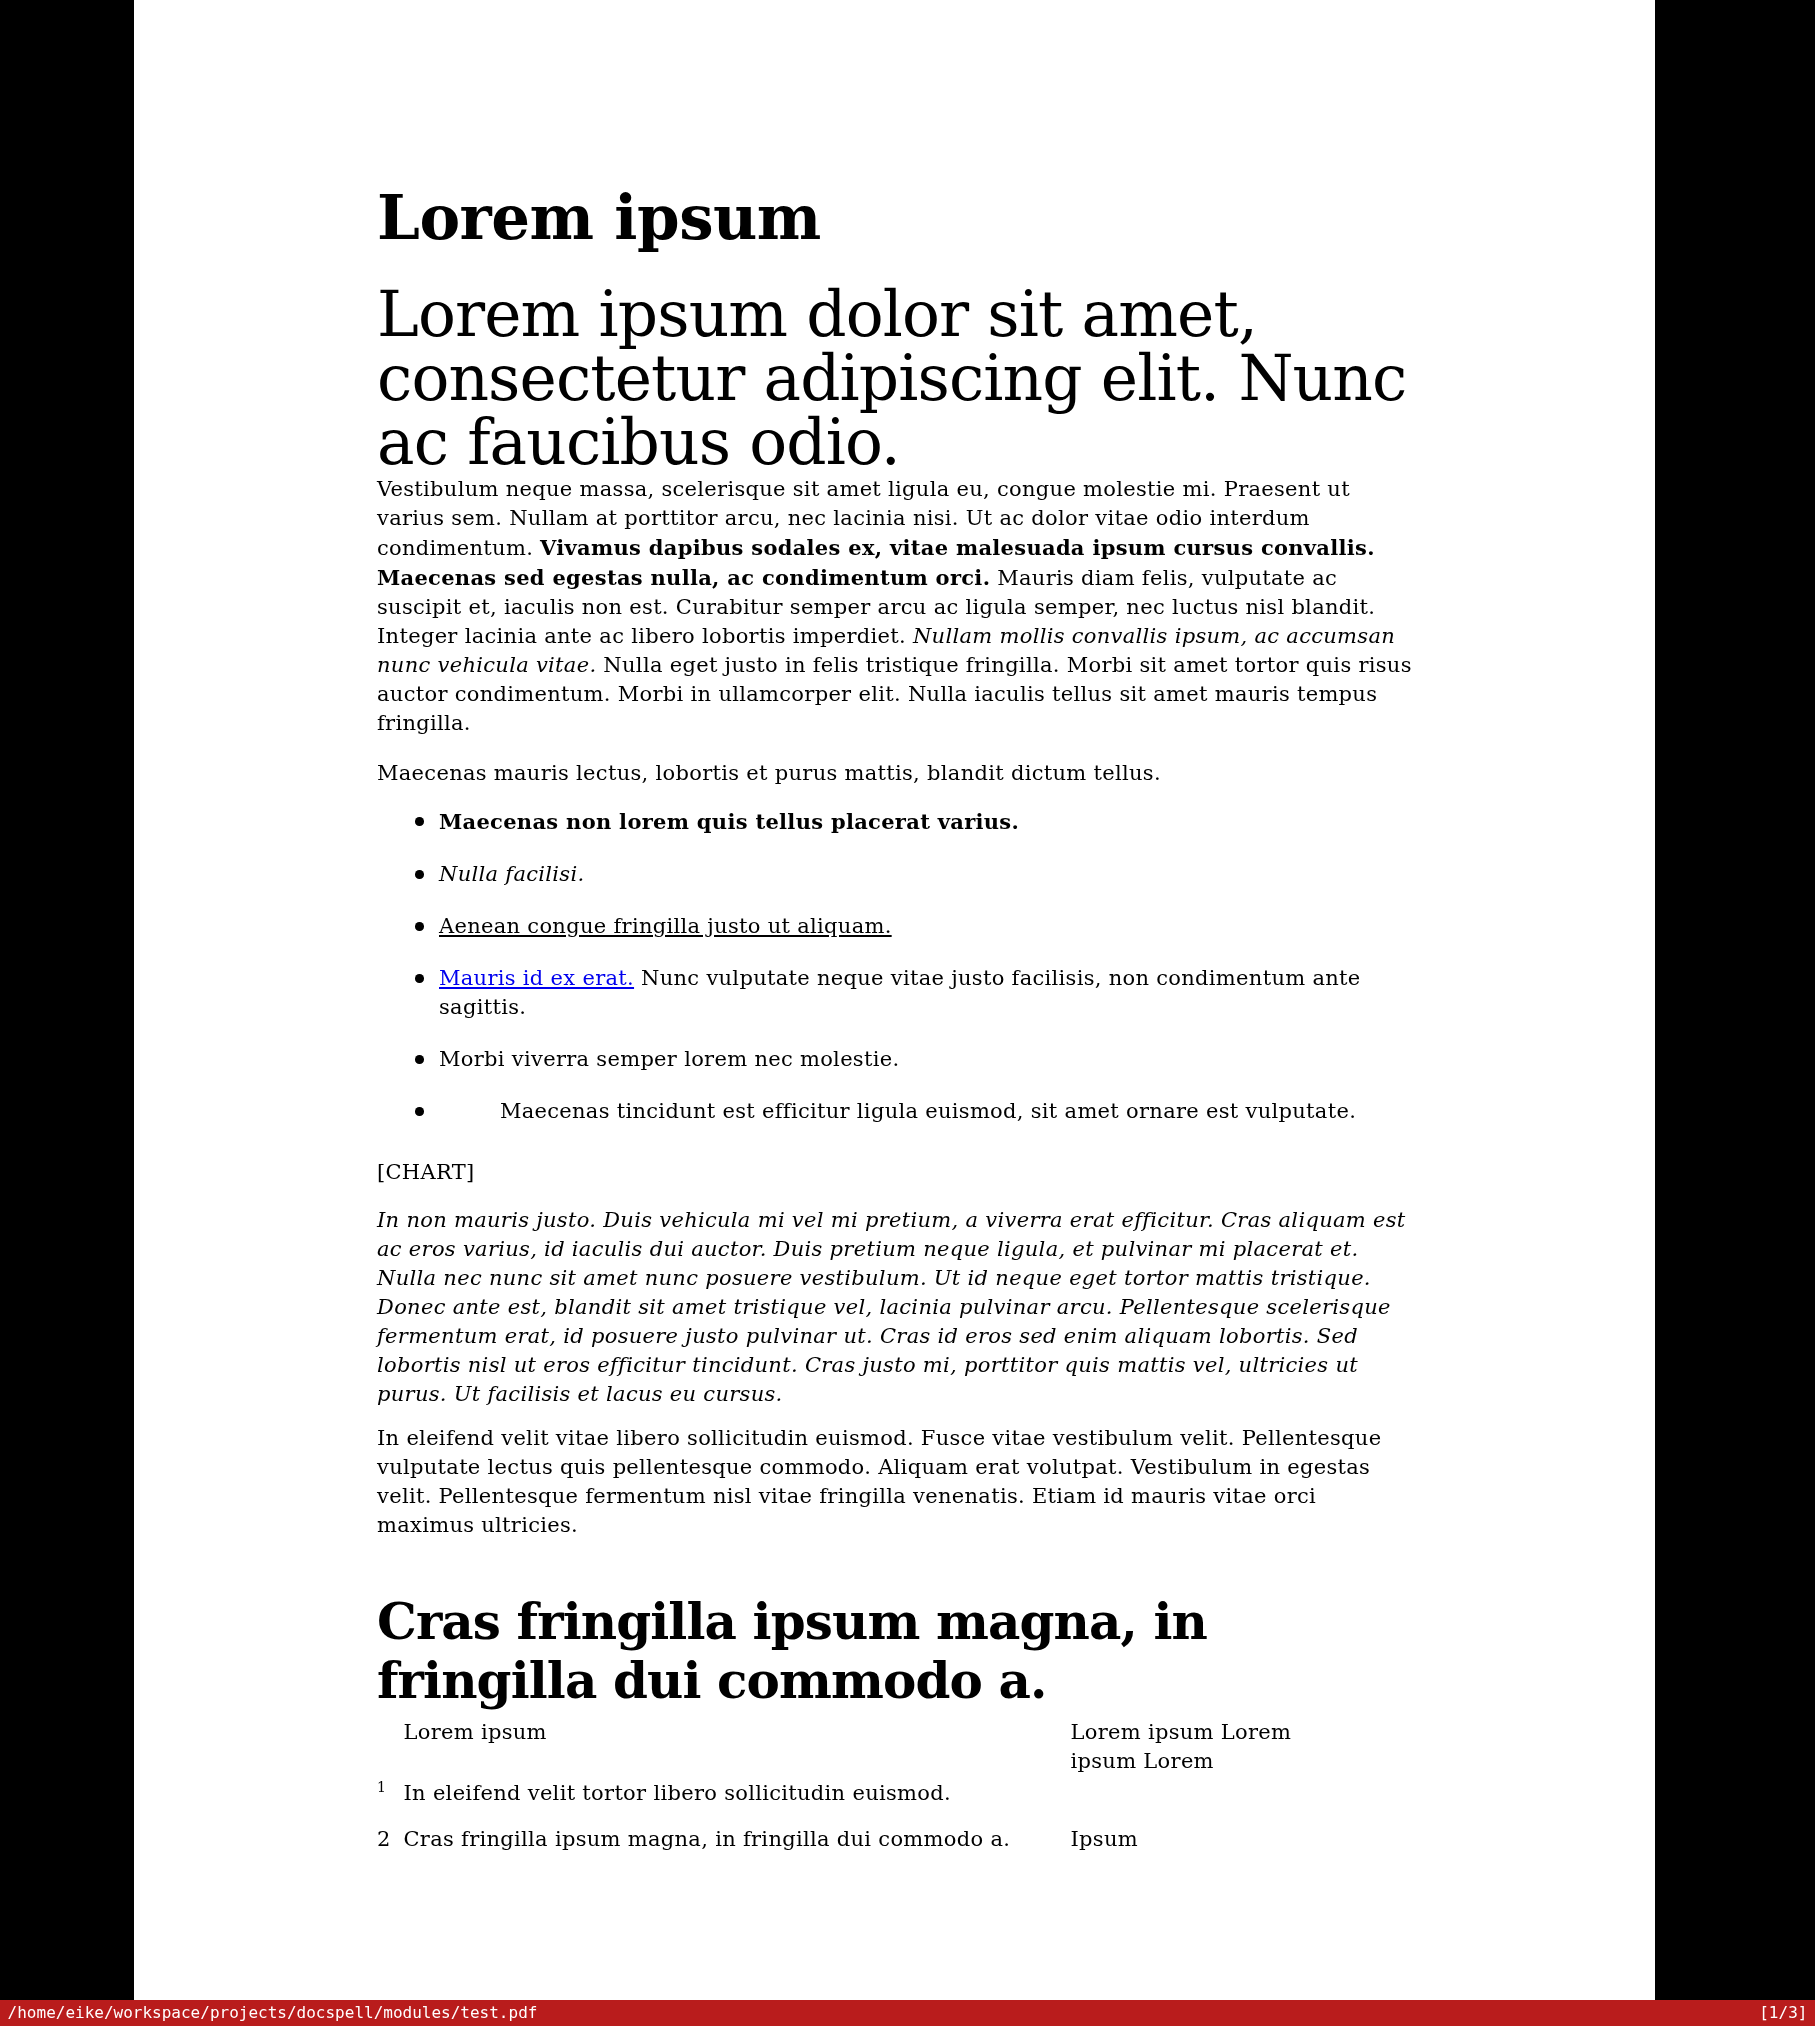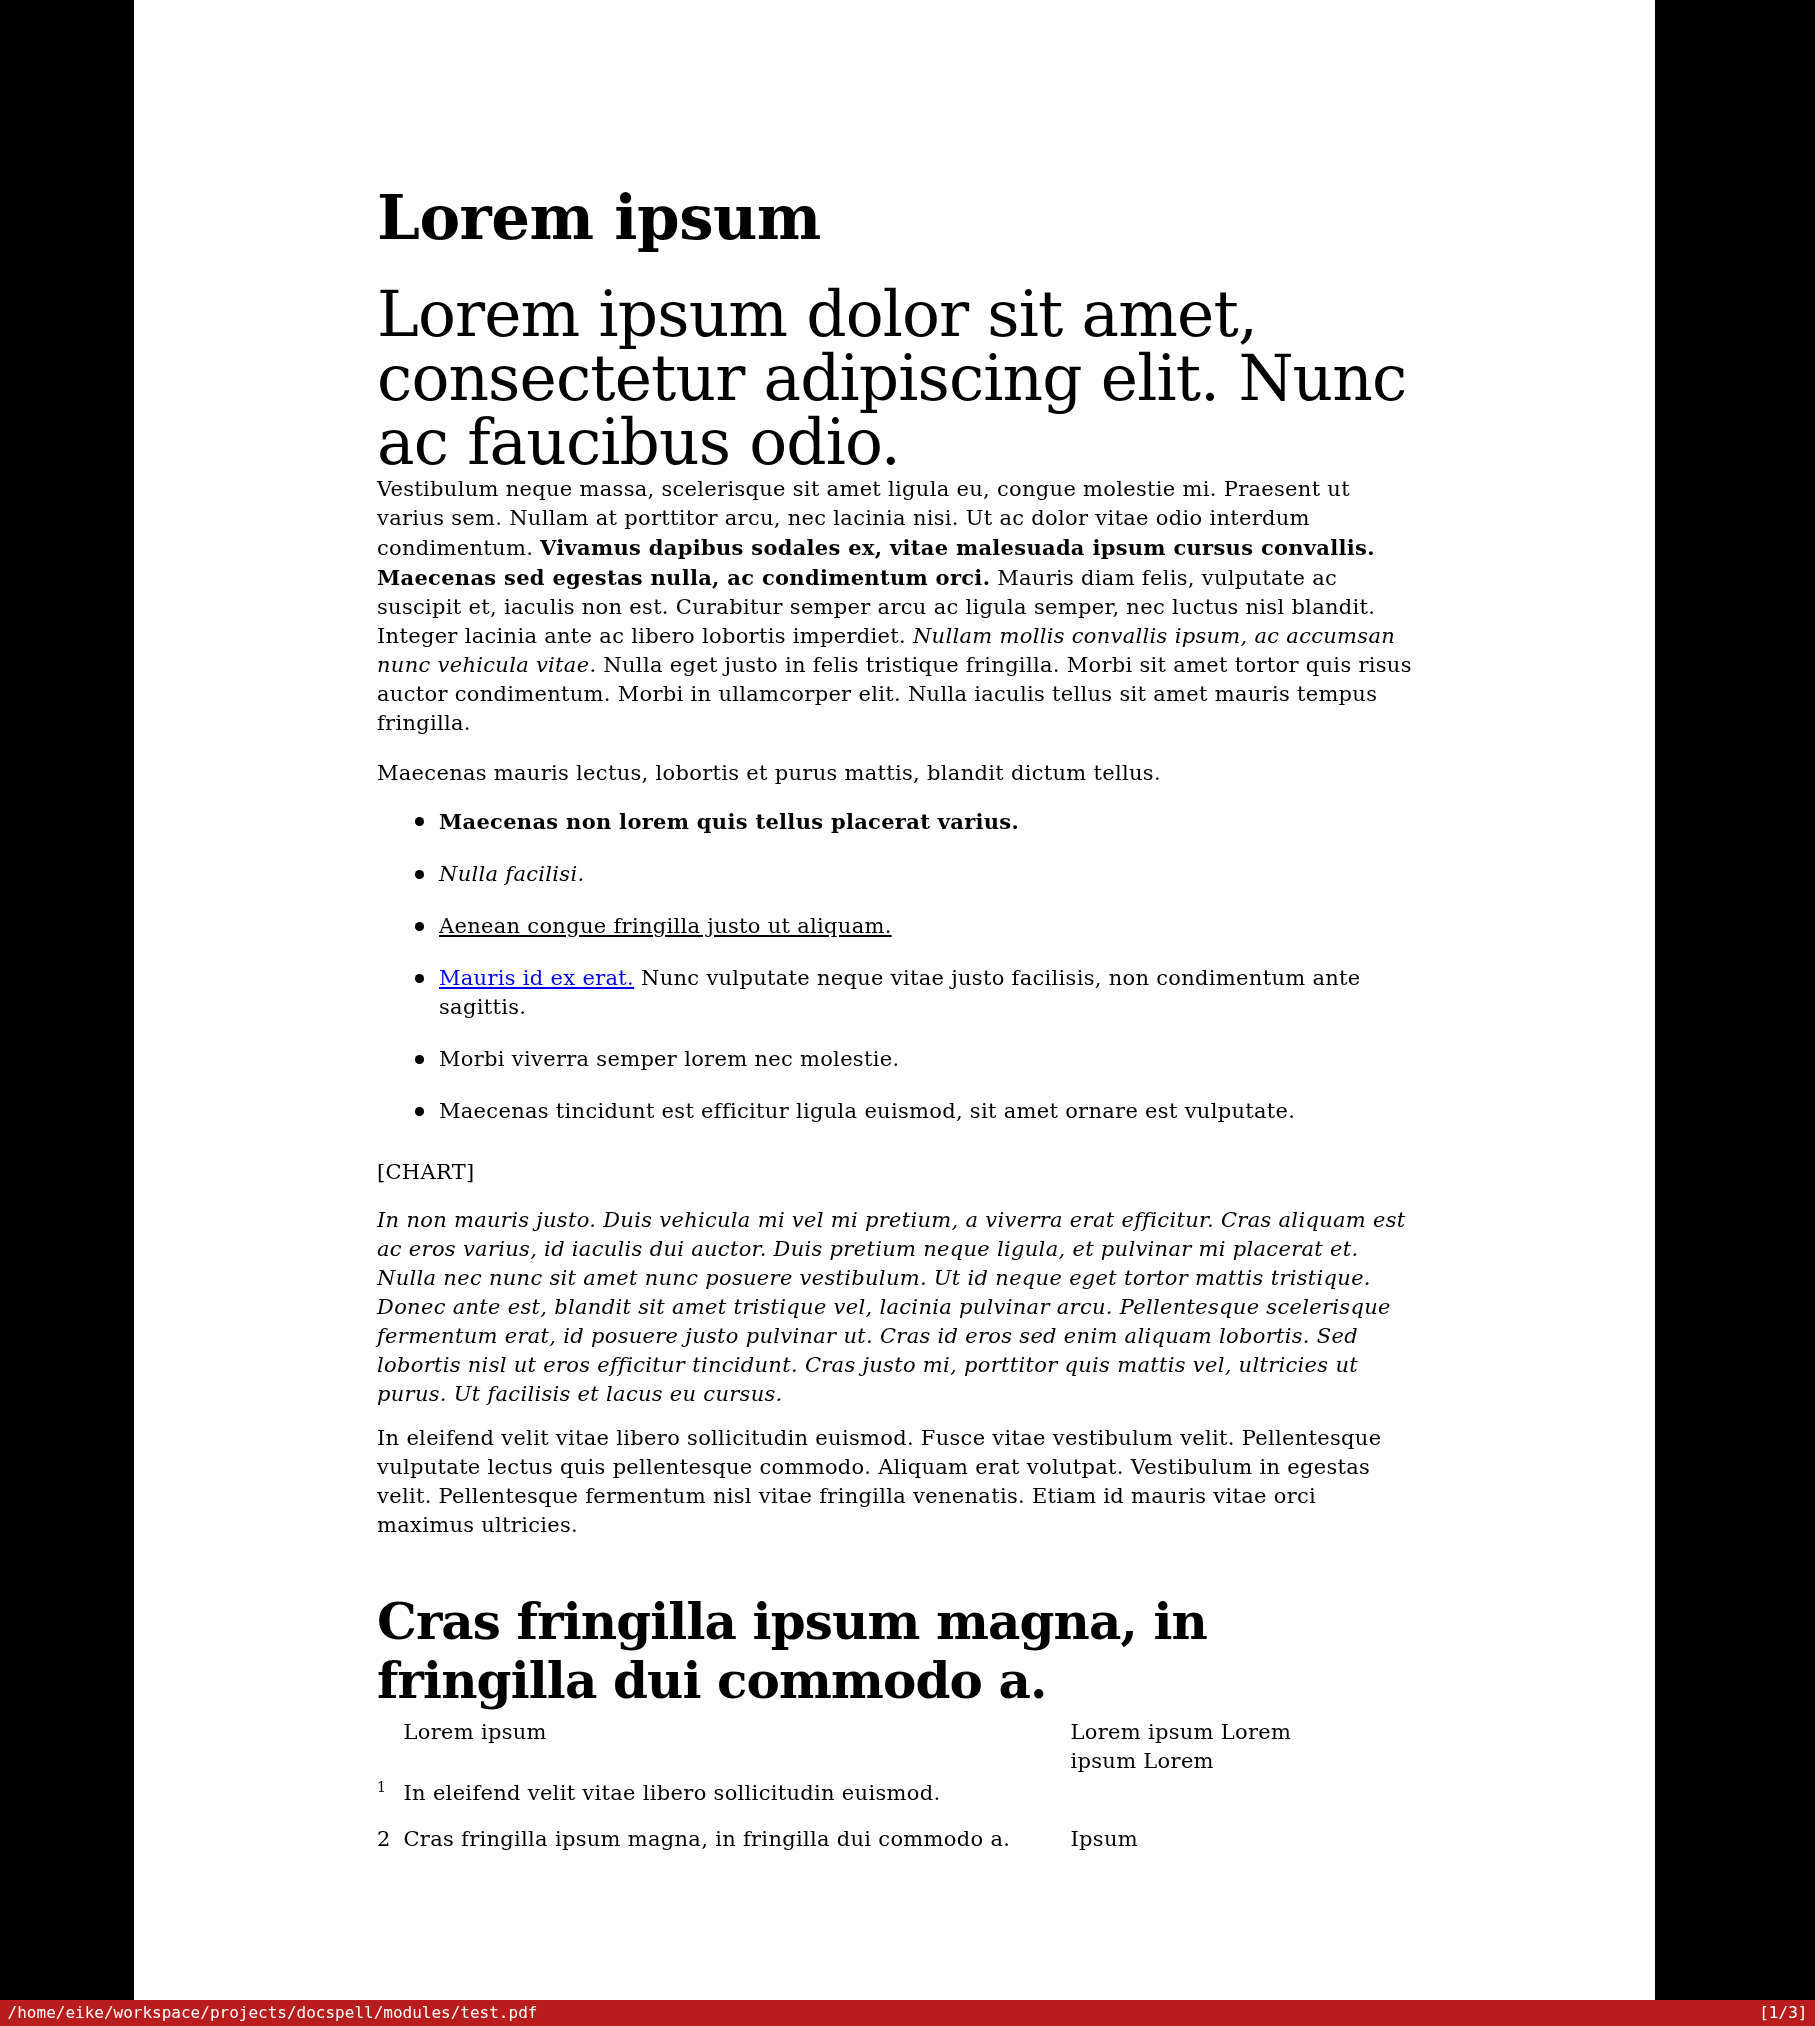--- a/index.html
+++ b/index.html
@@ -59,21 +59,21 @@
     margin:19px 0 0 0;
     padding:0 0 0 62px;
   }
   ul.doc-list li{
     position:relative;
     margin:0 0 23px 0;
     font-size:21px;
     line-height:29px;
     letter-spacing:0.3px;
   }
-  ul.doc-list li:last-child{margin-bottom:0;}
+  ul.doc-list li:last-child{margin-bottom:0;text-align:center;}
   ul.doc-list li .bullet{
     position:absolute;
     left:-24px;top:10.4px;
     width:8.5px;height:8.5px;
     border-radius:50%;
     background:#000;
   }
   .seg-bold{font-weight:bold;}
   .seg-italic{font-style:italic;}
   .seg-underline{text-decoration:underline;}
@@ -148,21 +148,21 @@
     <h2 class="doc-h3">Cras fringilla ipsum magna, in fringilla dui commodo a.</h2>
 
     <div class="doc-table">
       <div class="t-row t-header">
         <div></div>
         <div>Lorem ipsum</div>
         <div class="t-cell-right">Lorem ipsum Lorem ipsum Lorem</div>
       </div>
       <div class="t-row t-r1">
         <div class="fn-num"><span class="fn-sup">1</span></div>
-        <div>In eleifend velit vitae libero sollicitudin euismod.</div>
+        <div>In eleifend velit tortor libero sollicitudin euismod.</div>
         <div class="t-cell-right"></div>
       </div>
       <div class="t-row t-r2">
         <div class="fn-num">2</div>
         <div>Cras fringilla ipsum magna, in fringilla dui commodo a.</div>
         <div class="t-cell-right">Ipsum</div>
       </div>
     </div>
 
   </div>

